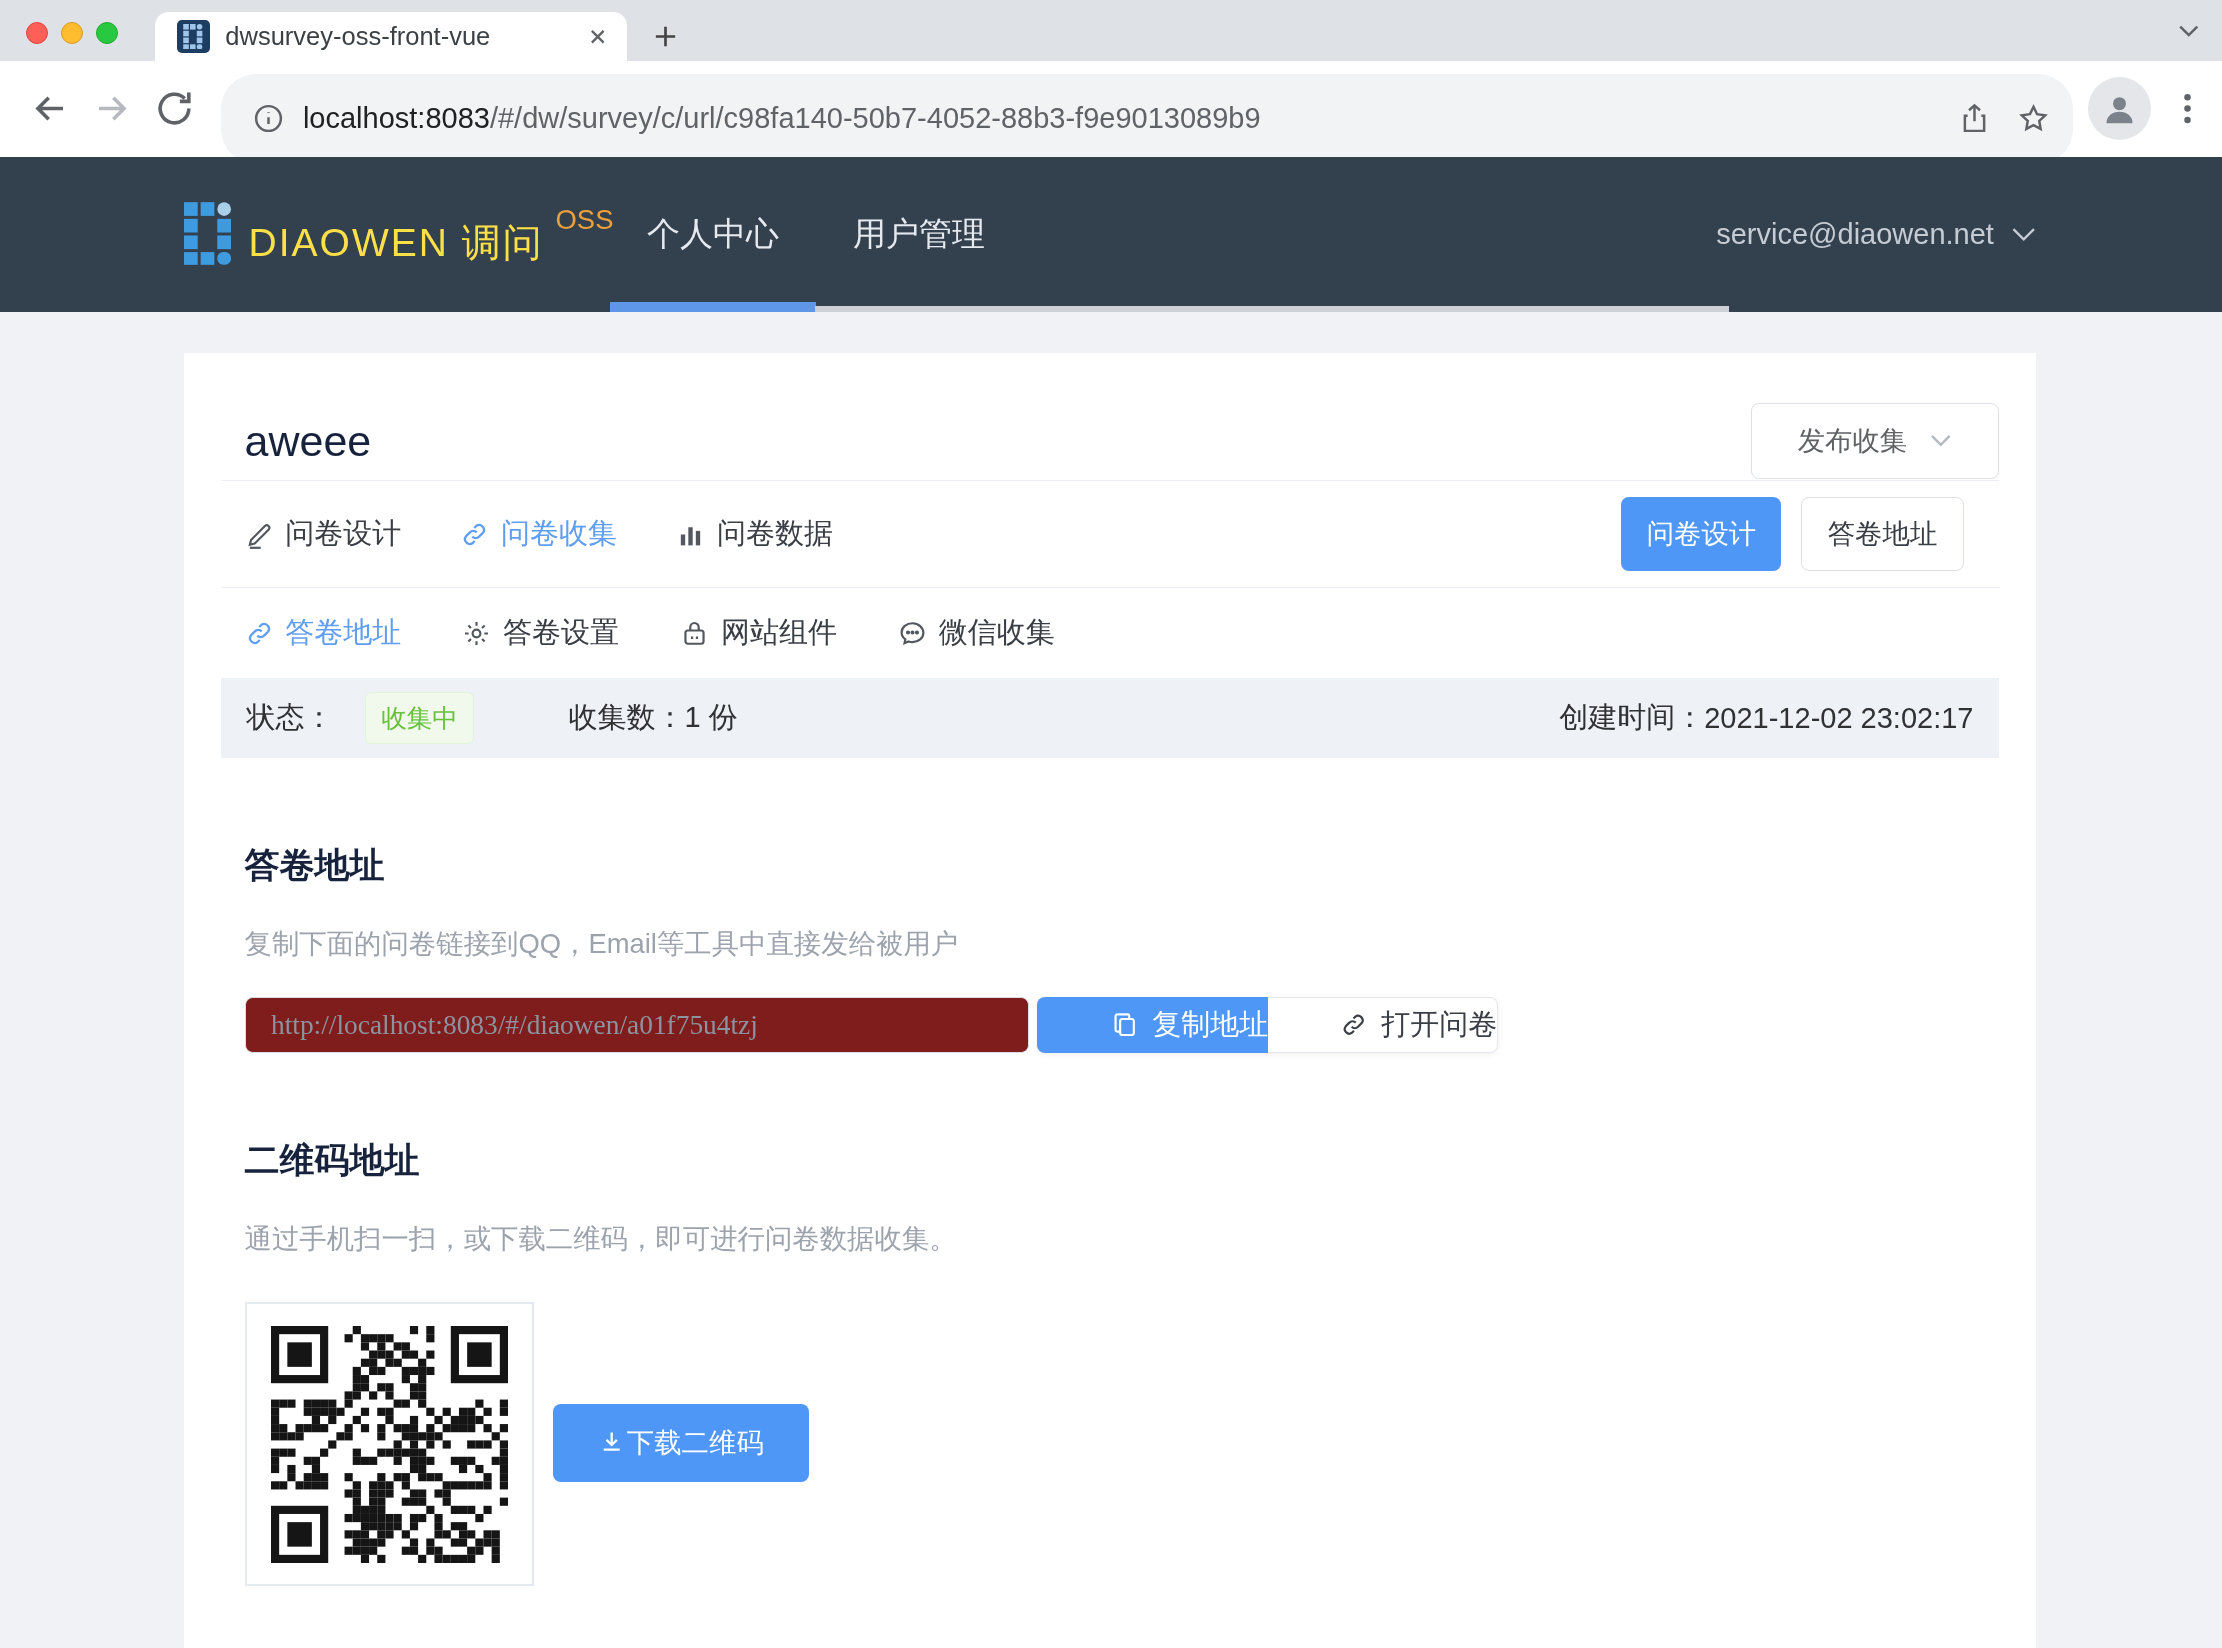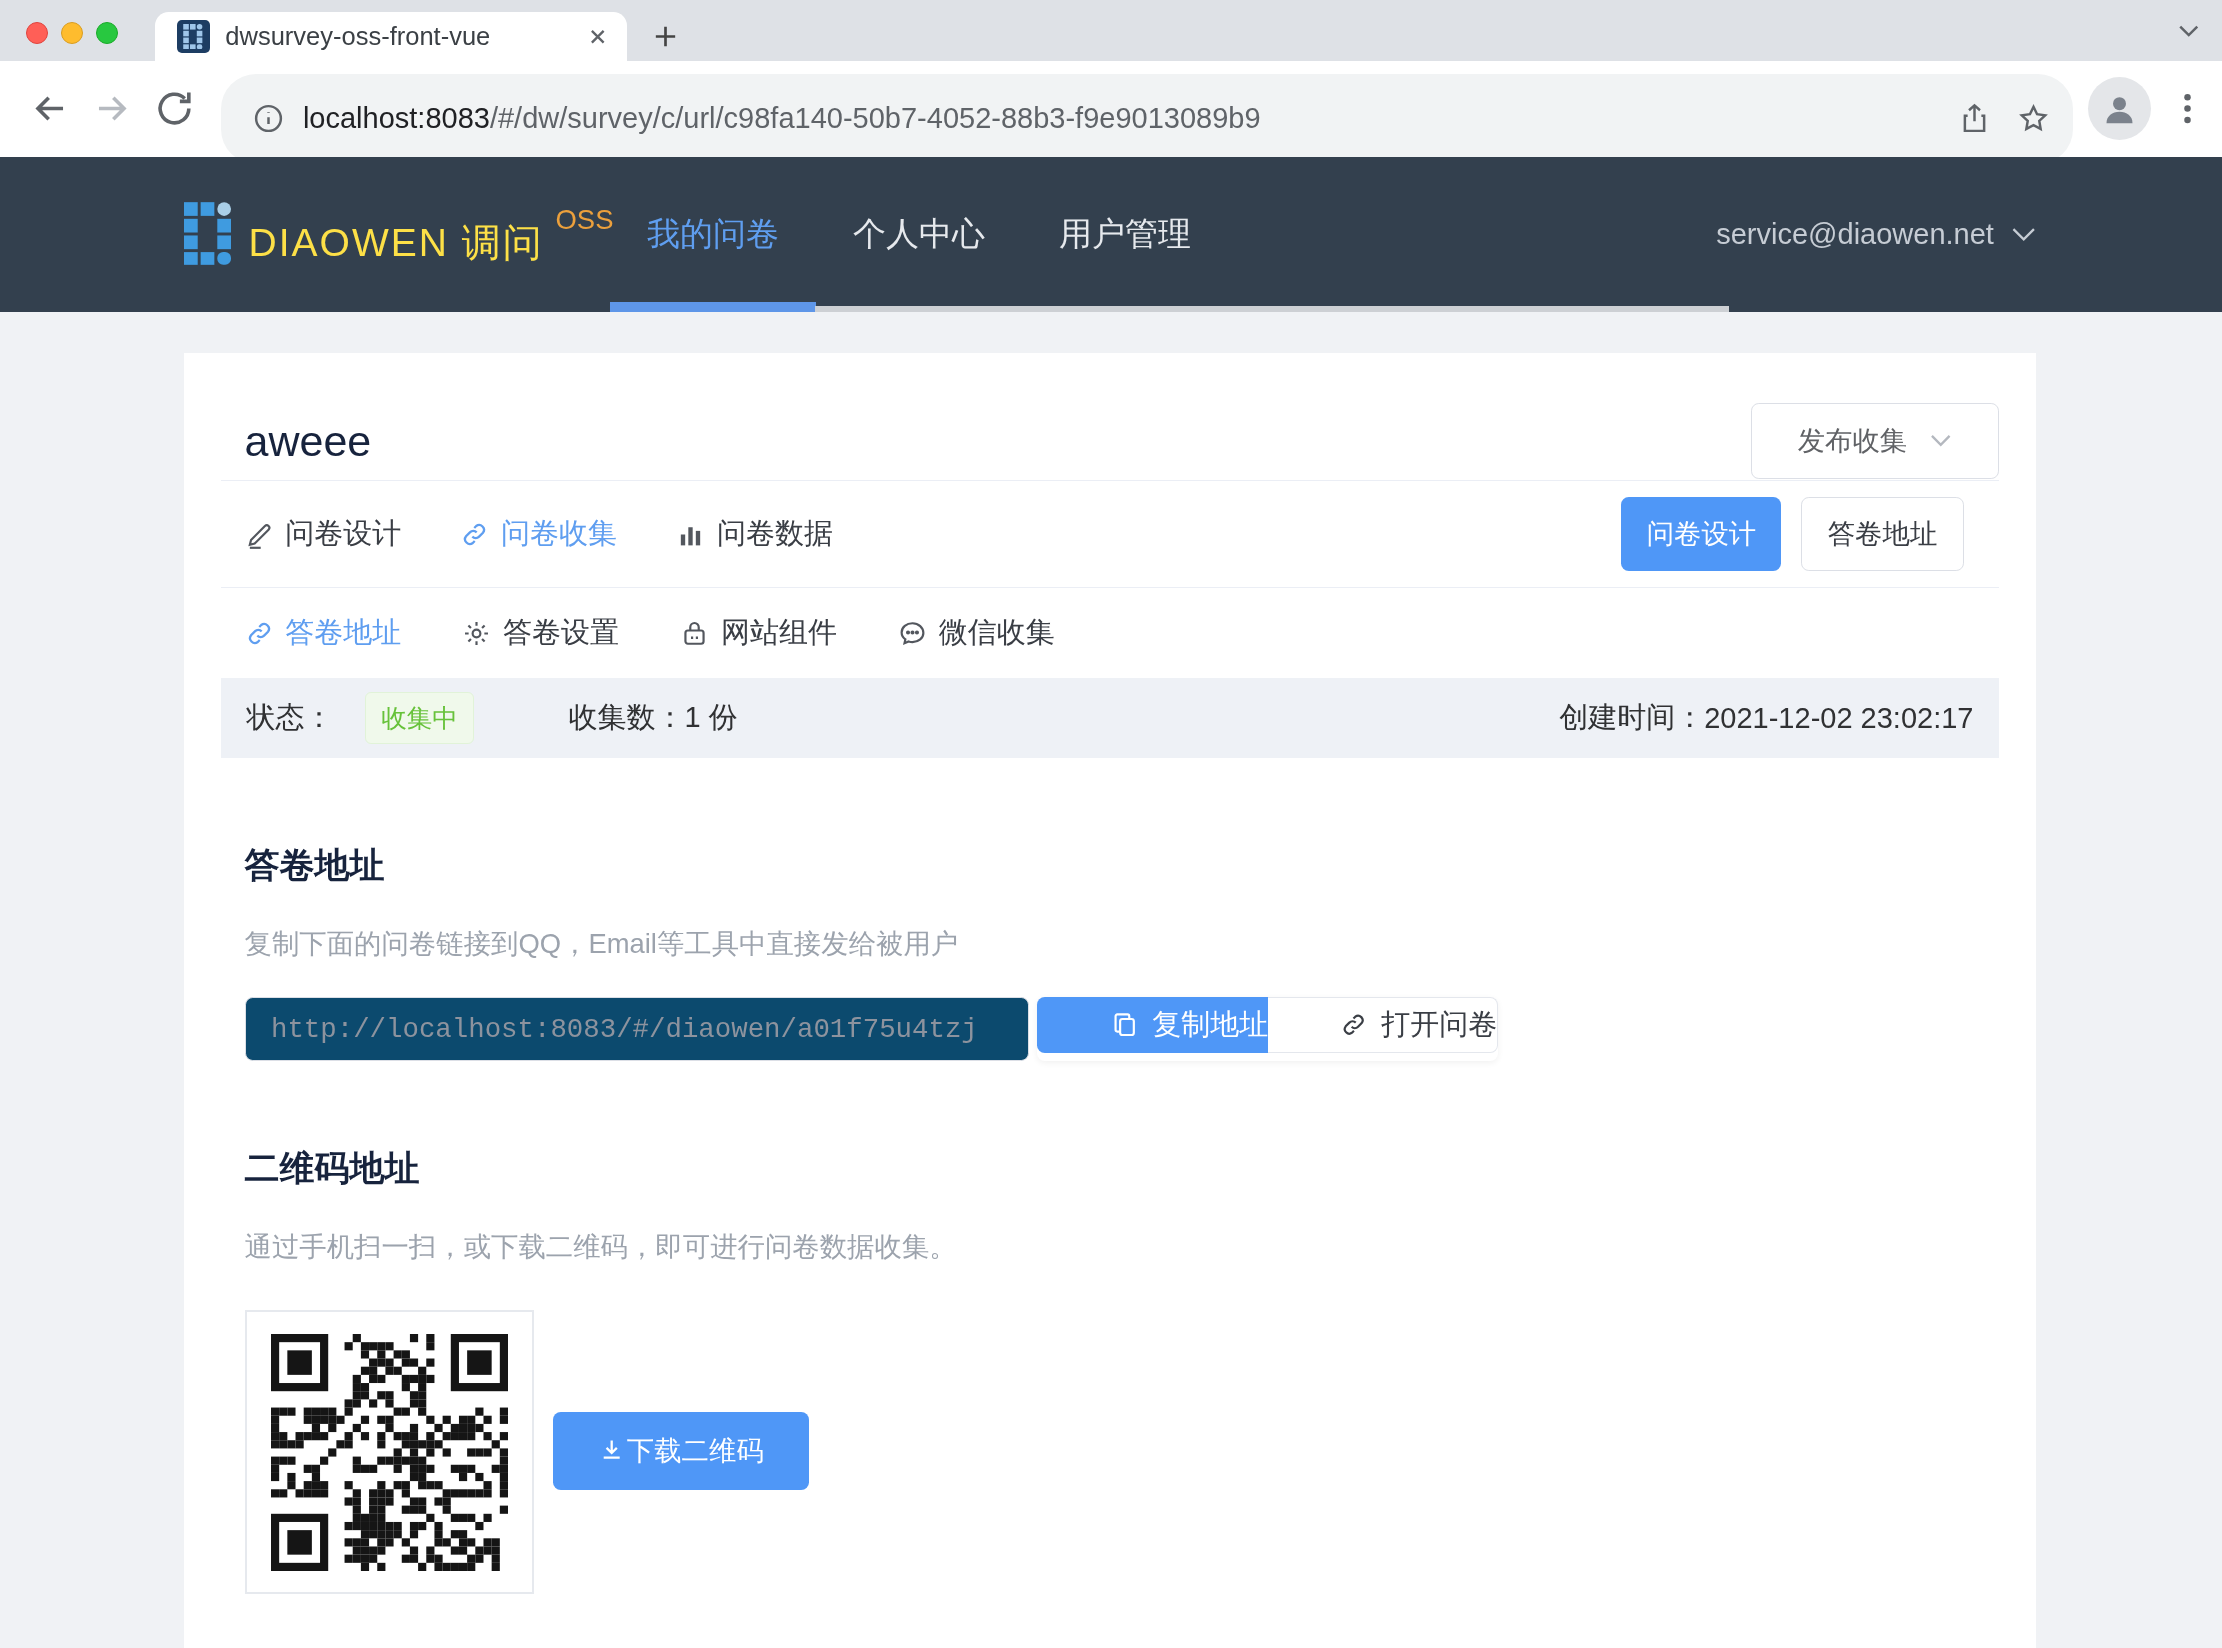--- a/index.html
+++ b/index.html
@@ -73,21 +73,21 @@
   .btn.primary{width:160px;background:var(--accent);color:#fff;border:none}
   .btn.plain{width:163px;background:#fff;color:#3a3e45;border:1px solid var(--border)}
   .subtabs{display:flex;gap:61px;align-items:center;height:90px}
   .status-bar{height:80px;background:var(--statusBg);display:flex;align-items:center;padding:0 25.5px;font-size:29px;color:var(--textMain)}
   .badge{font-size:25.5px;color:var(--green);background:var(--greenBg);border:1px solid var(--greenBorder);border-radius:5.9px;padding:7.8px 15.7px;margin-left:31px}
   .count-group{margin-left:94px}
   .status-right{margin-left:auto}
   .sec-heading{font-size:35px;font-weight:bold;color:var(--textHeading);margin-top:84px}
   .sec-desc{font-size:27.4px;color:var(--textGray);margin-top:37px}
   .url-row{display:flex;margin-top:35px}
-  .url-input{width:784px;height:64px;border:1px solid var(--border);border-radius:7.8px;background:#0c4a6e;font-size:27.4px;color:var(--urlText);padding:0 25.5px;font-family:Liberation Mono, monospace}
+  .url-input{width:784px;height:56px;border:1px solid var(--border);border-radius:7.8px;background:#7f1d1d;font-size:27.4px;color:var(--urlText);padding:0 25.5px;font-family:Liberation Serif, serif}
   .btn-group{display:flex;margin-left:8.8px;box-shadow:0 2px 5.9px rgba(0,0,0,.06);border-radius:7.8px}
   .grp-btn{height:56px;display:flex;align-items:center;justify-content:flex-end;gap:13.7px;font-size:29px;cursor:pointer}
   .grp-btn.copy{width:231px;background:var(--accent);color:#fff;border:none;border-radius:7.8px 0 0 7.8px}
   .grp-btn.open{width:230px;background:#fff;color:#3a3e45;border:1px solid #e4e7ed;border-left:none;border-radius:0 7.8px 7.8px 0}
   .qr-row{display:flex;align-items:flex-start;margin-top:45px}
   .qr-box{width:289px;height:284px;background:#fff;border:2px solid #e6e9ee;display:flex;align-items:center;justify-content:center}
   .qr-box svg{width:237px;height:237px}
   .dl-btn{width:256px;height:78px;background:var(--accent);color:#fff;border:none;border-radius:7.8px;display:flex;align-items:center;justify-content:center;gap:1px;font-size:27.4px;margin:102px 0 0 19.6px;cursor:pointer}
 </style>
 </head>
@@ -204,21 +204,20 @@
               <rect x="34" y="34" width="14" height="14"></rect>
               <rect x="34" y="51" width="14" height="13" rx="6"></rect>
           </g>
           <rect x="34" y="0" width="14" height="14" rx="7" fill="#aacfe8"></rect>
         </svg>
       </span>
       <span class="brand-text">DIAOWEN 调问</span>
       <span class="brand-oss">OSS</span>
     </div>
     <div class="menu">
-      <div class="menu-item active">我的问卷</div>
       <div class="menu-item">个人中心</div>
       <div class="menu-item">用户管理</div>
     </div>
     <div class="nav-underline"></div>
     <div class="nav-track"></div>
     <div class="account">
       <span>service@diaowen.net</span>
       <svg width="27.4" height="17.6" viewBox="0 0 24 14" fill="none" stroke="currentColor" stroke-width="2">
           <path d="M3 2l9 9 9-9"></path>
         </svg>

